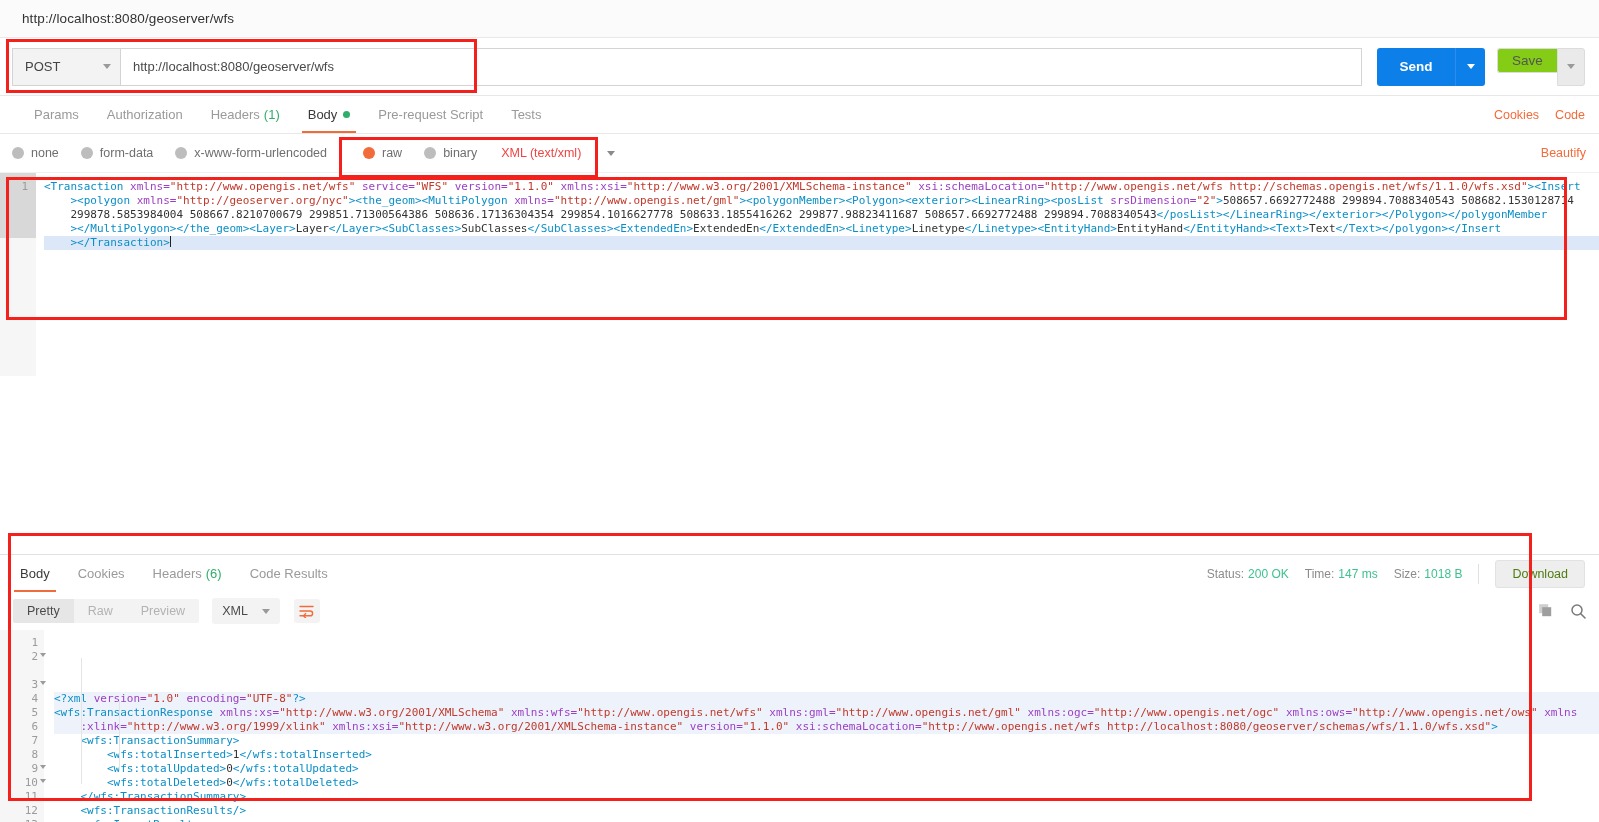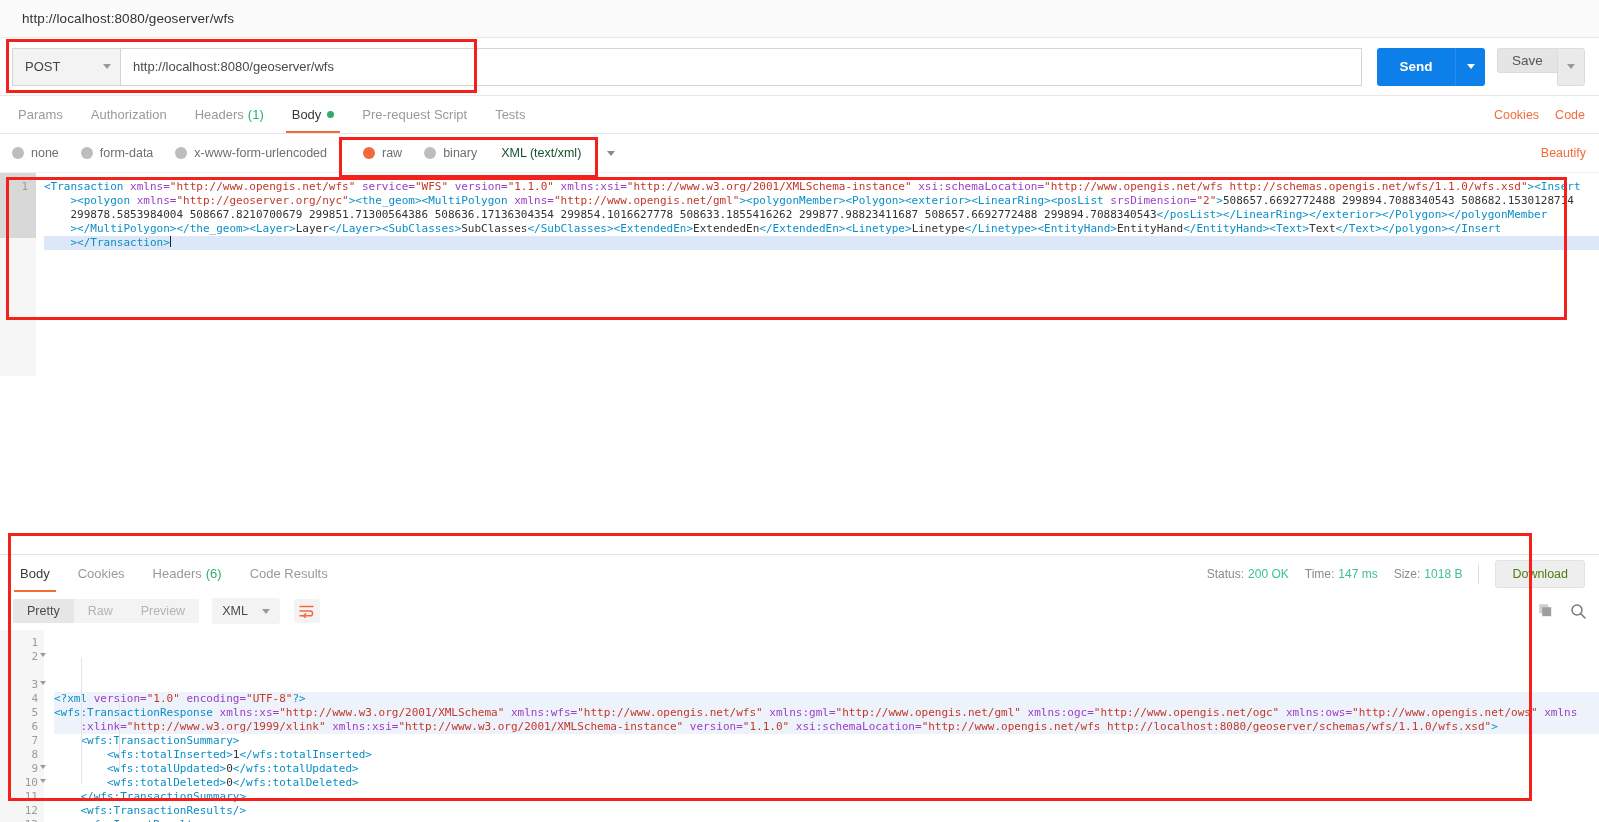--- a/index.html
+++ b/index.html
@@ -72,40 +72,40 @@
     background: #0d7fe8;
     display: flex; align-items: center; justify-content: center;
     border: none; border-left: 1px solid #2a8cec;
     border-radius: 0 3px 3px 0;
     cursor: pointer;
   }
   .send-caret-btn .caret { border-top-color: #fff; }
   .save-wrap { display: flex; margin-left: 12px; }
   .save-btn {
     height: 25px; width: 60px;
-    background: #e5e5e5; color: #555;
+    background: #84cc16; color: #555;
     font-size: 13.5px;
     display: flex; align-items: center; justify-content: center;
     border: 1px solid #dcdcdc; border-right: none;
     border-radius: 3px 0 0 3px; cursor: pointer;
   }
   .save-caret-btn {
     height: 38px; width: 28px;
     background: #eaeaea;
     display: flex; align-items: center; justify-content: center;
     border: 1px solid #dcdcdc;
     border-radius: 0 3px 3px 0; cursor: pointer;
   }
 
   
   .req-tabs {
     height: 38px; background:#fff;
     border-bottom: 1px solid #e8e8e8;
     display: flex; align-items: stretch;
-    padding-left: 4px;
+    padding-left: 20px;
     position: relative;
   }
   .tab {
     display: flex; align-items: center;
     padding: 0 14px;
     font-size: 13px; color: #9a9a9a;
     cursor: pointer;
     position: relative;
   }
   .tab.active { color: #3a3a3a; }
@@ -136,21 +136,21 @@
     margin-right: 22px; font-size: 12.5px; color:#6f6f6f;
     cursor: pointer;
   }
   .radio {
     width: 12px; height: 12px; border-radius:50%;
     background: #bdbdbd; display:inline-block;
   }
   .radio.on { background: #f26b3a; }
   .fmt-select {
     display:flex; align-items:center; gap:26px;
-    font-size: 12.5px; color:#14532d; cursor:pointer;
+    font-size: 12.5px; color:#ef4444; cursor:pointer;
     margin-left: 2px;
   }
   .fmt-select .caret { border-top-color:#8a8a8a; }
   .beautify {
     margin-left:auto; padding-right: 13px;
     color:#f26b3a; font-size:12.5px; cursor:pointer;
   }
 
   
   .req-editor {

